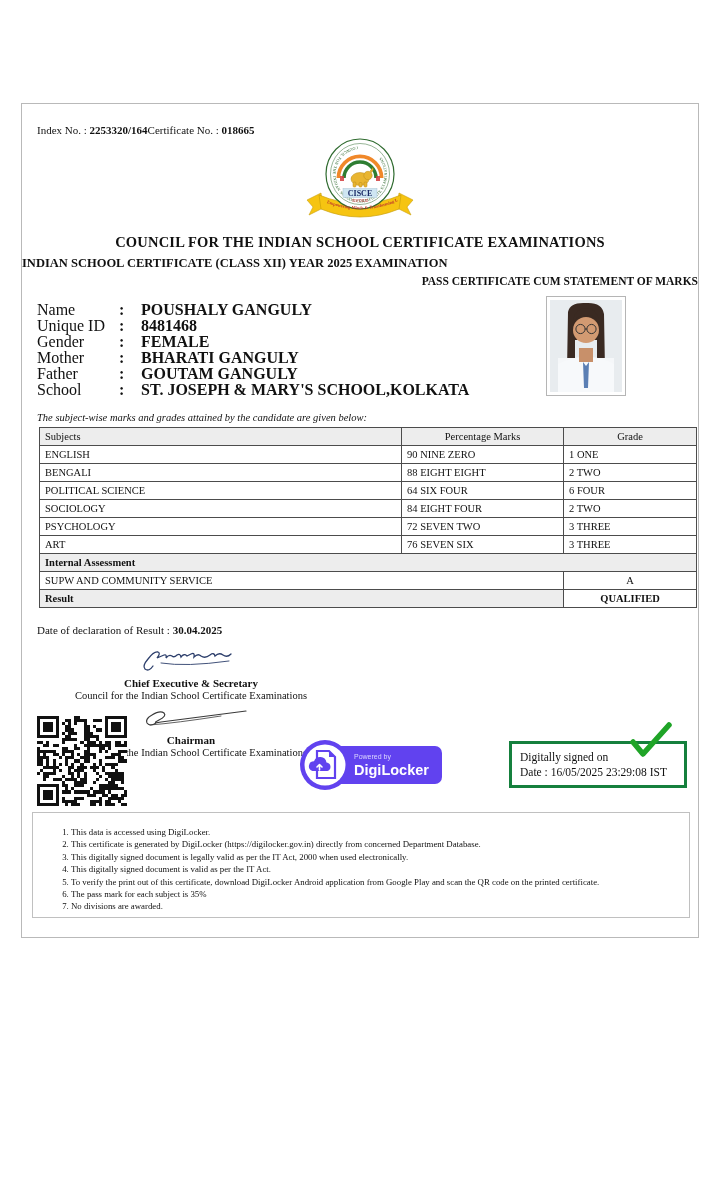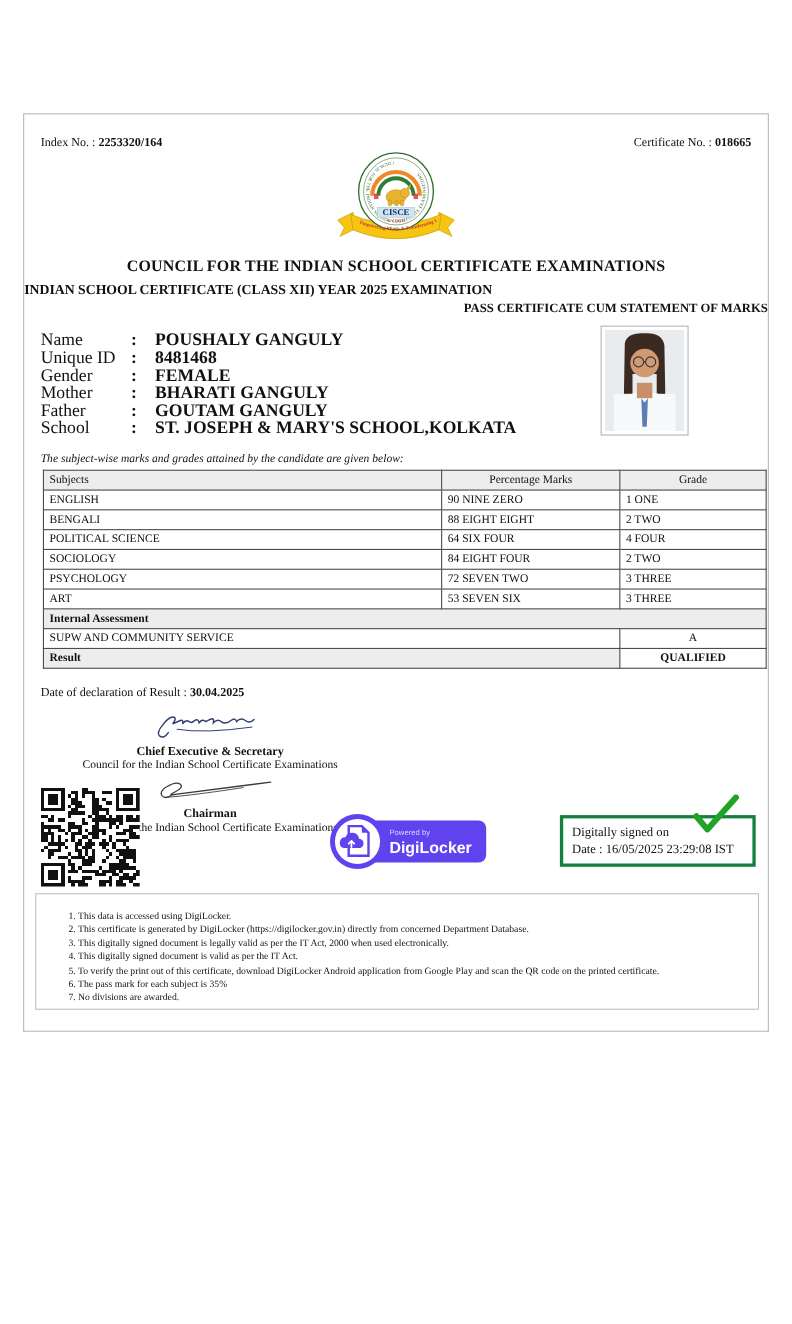--- a/index.html
+++ b/index.html
@@ -5,21 +5,21 @@
   * { margin:0; padding:0; box-sizing:border-box; }
   html,body { width:720px; background:#ffffff; font-family:"Liberation Serif", serif; color:#111; }
   body { position:relative; height:1204px; }
 
   .page {
     position:absolute; left:21px; top:103px; width:678px; height:835px;
     background:#fff; border:1px solid #b9b9b9;
   }
 
   
-  .head-row { position:absolute; top:20px; left:15px; right:15px; display:flex; justify-content:space-between; font-size:11px; }
+  .head-row { position:absolute; top:20px; left:15px; right:15px; display:flex; justify-content:flex-start; font-size:11px; }
   .head-row b { font-weight:bold; }
 
   
   .logo-wrap { position:absolute; top:34px; left:0; width:100%; text-align:center; }
   .logo-wrap svg { display:inline-block; }
 
   
   .title1 { position:absolute; top:130px; width:100%; text-align:center; font-size:14.5px; font-weight:bold; letter-spacing:.2px; }
   .title2 { position:absolute; top:152px; width:100%; text-align:left; font-size:12.5px; font-weight:bold; }
   .title3 { position:absolute; top:171px; width:100%; text-align:right; font-size:11.5px; font-weight:bold; }
@@ -198,35 +198,35 @@
         <td>1 ONE</td>
       </tr>
       <tr>
         <td>BENGALI</td>
         <td>88 EIGHT EIGHT</td>
         <td>2 TWO</td>
       </tr>
       <tr>
         <td>POLITICAL SCIENCE</td>
         <td>64 SIX FOUR</td>
-        <td>4 FOUR</td>
+        <td>6 FOUR</td>
       </tr>
       <tr>
         <td>SOCIOLOGY</td>
         <td>84 EIGHT FOUR</td>
         <td>2 TWO</td>
       </tr>
       <tr>
         <td>PSYCHOLOGY</td>
         <td>72 SEVEN TWO</td>
         <td>3 THREE</td>
       </tr>
       <tr>
         <td>ART</td>
-        <td>53 SEVEN SIX</td>
+        <td>76 SEVEN SIX</td>
         <td>3 THREE</td>
       </tr>
       <tr class="section">
         <td colspan="3">Internal Assessment</td>
       </tr>
       <tr>
         <td colspan="2">SUPW AND COMMUNITY SERVICE</td>
         <td class="center">A</td>
       </tr>
       <tr class="section">

